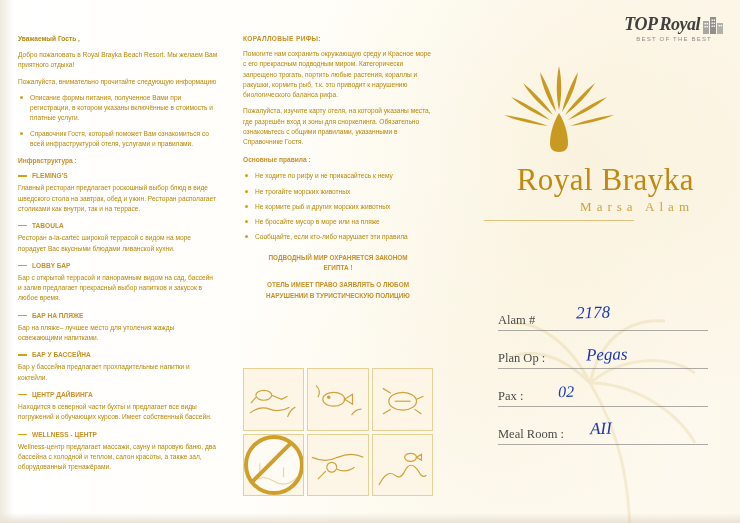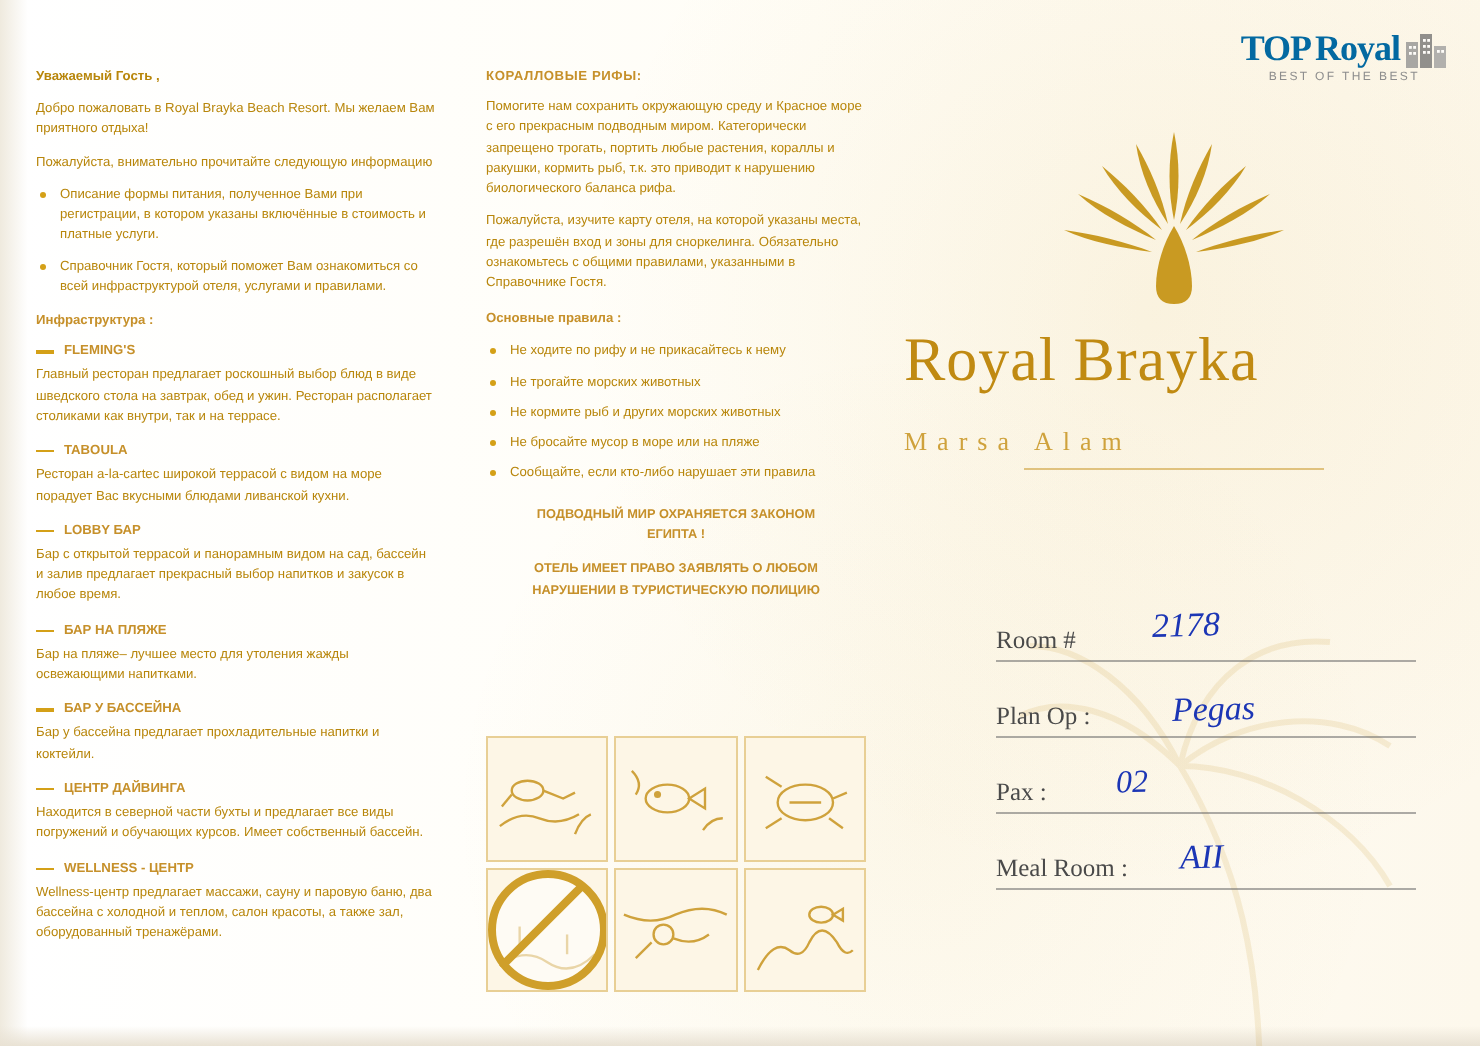--- a/index.html
+++ b/index.html
@@ -93,34 +93,34 @@
     width:52px;height:52px;border:4px solid #cf9f2a;border-radius:50%;
     background:rgba(255,255,255,0.55);
   }
   .noent:after{
     content:"";position:absolute;left:-3px;top:21px;width:54px;height:4px;
     background:#cf9f2a;transform:rotate(-45deg);
   }
 
   
   .brand{
-    position:absolute;left:452px;top:48px;width:270px;text-align:left;color:#c6902a;
+    position:absolute;left:424px;top:48px;width:270px;text-align:right;color:#c6902a;
   }
   .fan{margin:0 auto;display:block;}
   .brand-name{
     font-family:"Liberation Serif", serif;
     font-size:31px;letter-spacing:.5px;margin-top:4px;color:#c08a12;
   }
   .brand-sub{
     font-family:"Liberation Serif", serif;
     font-size:19px;color:#cfa23c;margin-top:-2px;
   }
   .brand-city{
     font-family:"Liberation Serif", serif;
-    font-size:13px;letter-spacing:5px;color:#cfa23c;margin-top:15px;
+    font-size:13px;letter-spacing:5px;color:#cfa23c;margin-top:1px;
   }
   .divider{
     width:150px;height:1px;background:#e0c27e;margin:5px auto 0 auto;
   }
 
   
   .fields{position:absolute;left:498px;top:305px;width:210px;}
   .frow{position:relative;height:38px;}
   .flabel{
     position:absolute;left:0;top:8px;
@@ -145,21 +145,21 @@
 
   
   .tophotels{
     position:absolute;right:16px;top:14px;text-align:center;
   }
   .th-badge{
     display:flex;align-items:center;gap:2px;
   }
   .th-word{
     font-family:"Liberation Serif", serif;
-    font-weight:bold;font-size:18px;color:#0369a1;letter-spacing:-.5px;
+    font-weight:bold;font-size:18px;color:#404040;letter-spacing:-.5px;font-style:italic;
   }
   .th-sub{
     font-size:6px;color:#8d8d8d;letter-spacing:1.2px;margin-top:1px;
   }
   .th-bldg{opacity:.75;}
 
   
   .palm{
     position:absolute;right:-20px;bottom:-30px;opacity:.12;
   }
@@ -352,21 +352,21 @@
         <path d="M86 78 c15 -2 31 -5 44 -11 c-15 2 -31 6 -44 11z"></path>
       </g>
     </svg>
     <div class="brand-name">Royal Brayka</div>
     <div class="brand-city">Marsa Alam</div>
     <div class="divider"></div>
   </div>
 
   <div class="fields">
     <div class="frow">
-      <span class="flabel">Room #</span>
+      <span class="flabel">Alam #</span>
       <span class="fval v1">2178</span>
       <span class="fline"></span>
     </div>
     <div class="frow">
       <span class="flabel">Plan Op :</span>
       <span class="fval v2">Pegas</span>
       <span class="fline"></span>
     </div>
     <div class="frow">
       <span class="flabel">Pax :</span>

